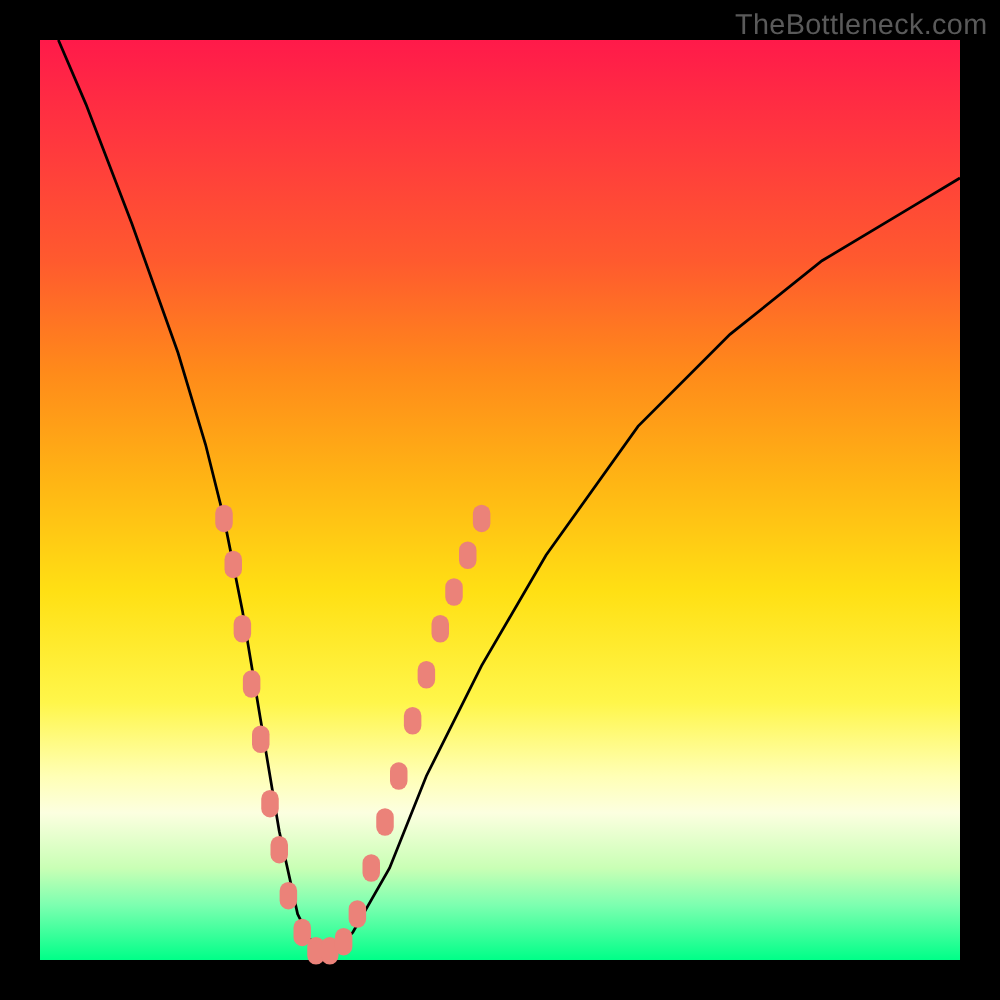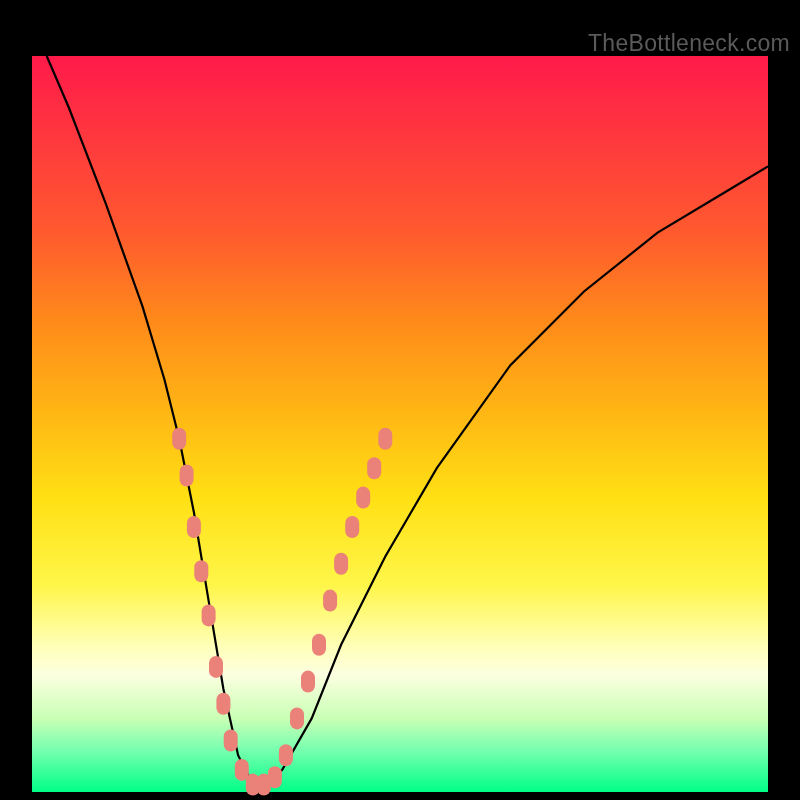--- a/index.html
+++ b/index.html
@@ -8,21 +8,20 @@
     width: 800px;
     height: 800px;
     background: #000;
     overflow: hidden;
   }
   .container {
     position: relative;
     width: 800px;
     height: 760px;
     background: #000;
-    margin-top: 24px;
   }
   .plot-area {
     position: absolute;
     left: 32px;
     top: 32px;
     width: 736px;
     height: 736px;
     background: linear-gradient(to bottom,
       #ff1a4a 0%,
       #ff3a3d 12%,

